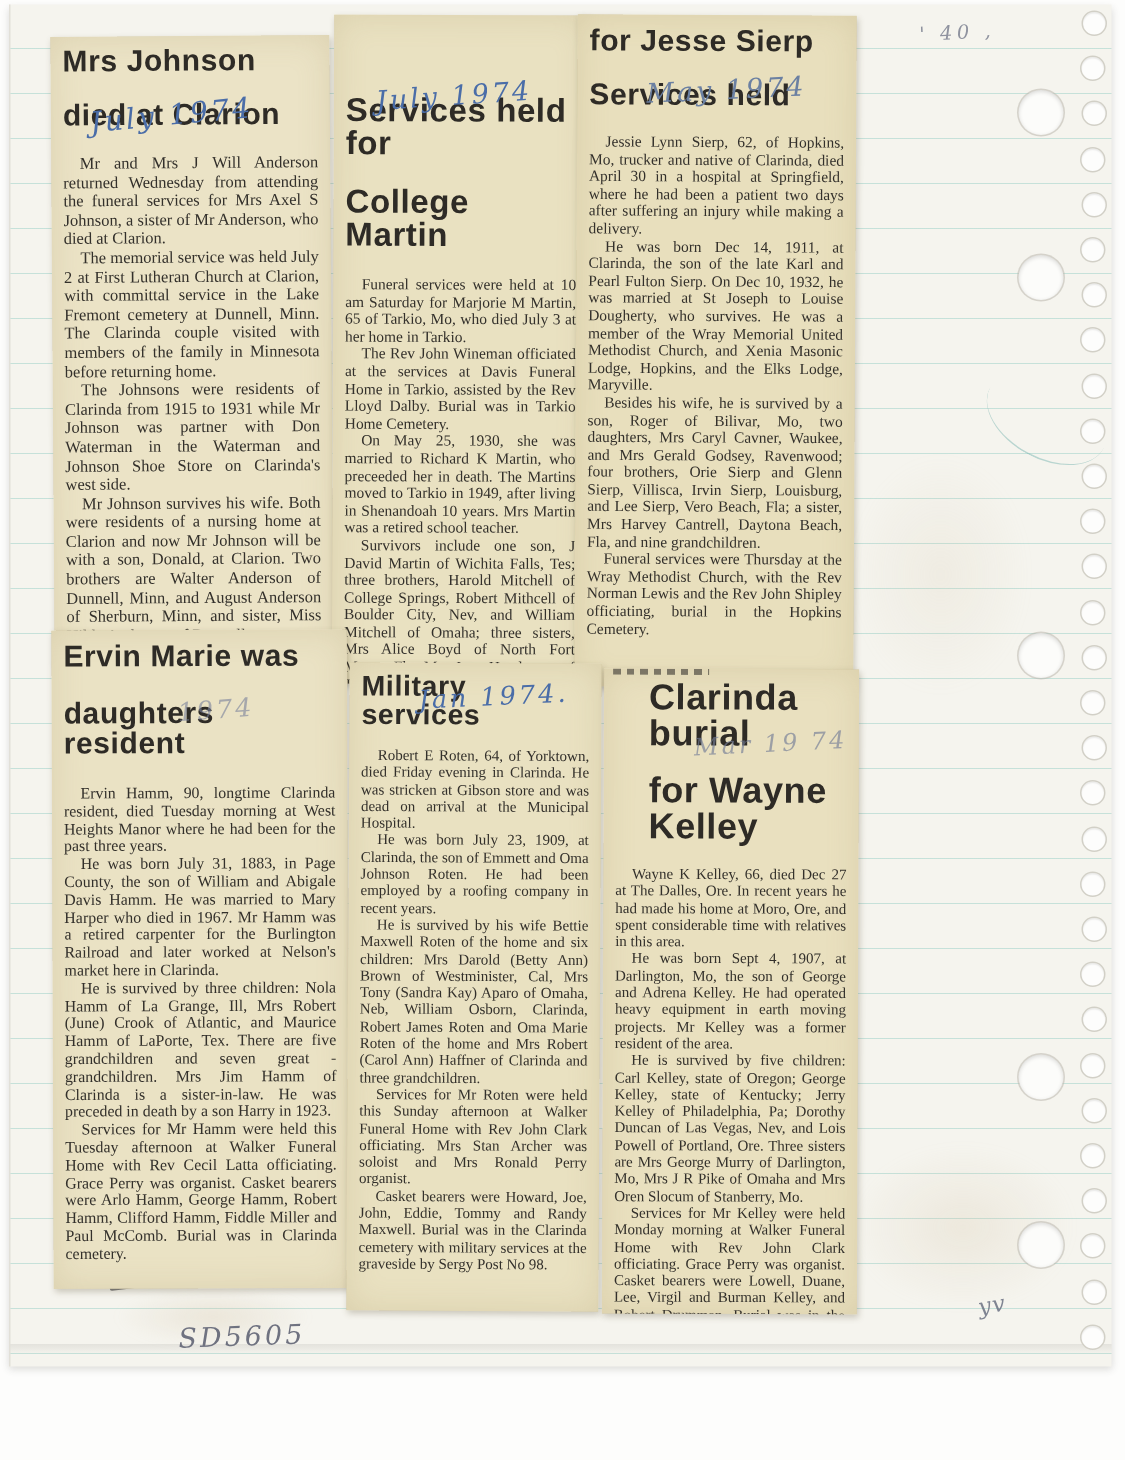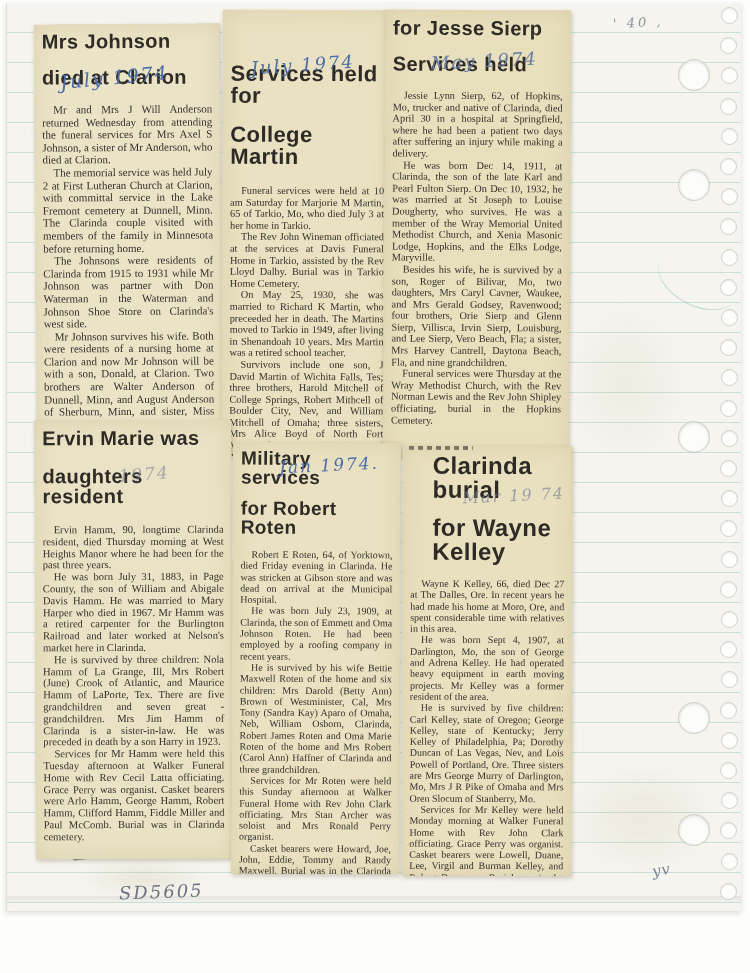--- a/index.html
+++ b/index.html
@@ -135,31 +135,30 @@
         </div>
     </article>
 
     <article class="clip c4">
       <div class="hl">
         <div class="hl-line">Ervin Marie was</div>
         <div class="hl-line">daughters resident</div>
       </div>
       <div class="date">1974</div>
       <div class="cbody">
-          <p>Ervin Hamm, 90, longtime Clarinda resident, died Thursday morning at West Heights Manor where he had been for the past three years.</p>
+          <p>Ervin Hamm, 90, longtime Clarinda resident, died Tuesday morning at West Heights Manor where he had been for the past three years.</p>
           <p>He was born July 31, 1883, in Page County, the son of William and Abigale Davis Hamm. He was married to Mary Harper who died in 1967. Mr Hamm was a retired carpenter for the Burlington Railroad and later worked at Nelson's market here in Clarinda.</p>
           <p>He is survived by three children: Nola Hamm of La Grange, Ill, Mrs Robert (June) Crook of Atlantic, and Maurice Hamm of LaPorte, Tex. There are five grandchildren and seven great - grandchildren. Mrs Jim Hamm of Clarinda is a sister-in-law. He was preceded in death by a son Harry in 1923.</p>
           <p>Services for Mr Hamm were held this Tuesday afternoon at Walker Funeral Home with Rev Cecil Latta officiating. Grace Perry was organist. Casket bearers were Arlo Hamm, George Hamm, Robert Hamm, Clifford Hamm, Fiddle Miller and Paul McComb. Burial was in Clarinda cemetery.</p>
         </div>
     </article>
 
     <article class="clip c5">
       <div class="hl">
         <div class="hl-line">Military services</div>
-        <div class="hl-line">for Robert Roten</div>
       </div>
       <div class="date">Jan 1974.</div>
       <div class="cbody">
           <p>Robert E Roten, 64, of Yorktown, died Friday evening in Clarinda. He was stricken at Gibson store and was dead on arrival at the Municipal Hospital.</p>
           <p>He was born July 23, 1909, at Clarinda, the son of Emmett and Oma Johnson Roten. He had been employed by a roofing company in recent years.</p>
           <p>He is survived by his wife Bettie Maxwell Roten of the home and six children: Mrs Darold (Betty Ann) Brown of Westminister, Cal, Mrs Tony (Sandra Kay) Aparo of Omaha, Neb, William Osborn, Clarinda, Robert James Roten and Oma Marie Roten of the home and Mrs Robert (Carol Ann) Haffner of Clarinda and three grandchildren.</p>
           <p>Services for Mr Roten were held this Sunday afternoon at Walker Funeral Home with Rev John Clark officiating. Mrs Stan Archer was soloist and Mrs Ronald Perry organist.</p>
           <p>Casket bearers were Howard, Joe, John, Eddie, Tommy and Randy Maxwell. Burial was in the Clarinda cemetery with military services at the graveside by Sergy Post No 98.</p>
         </div>
     </article>

